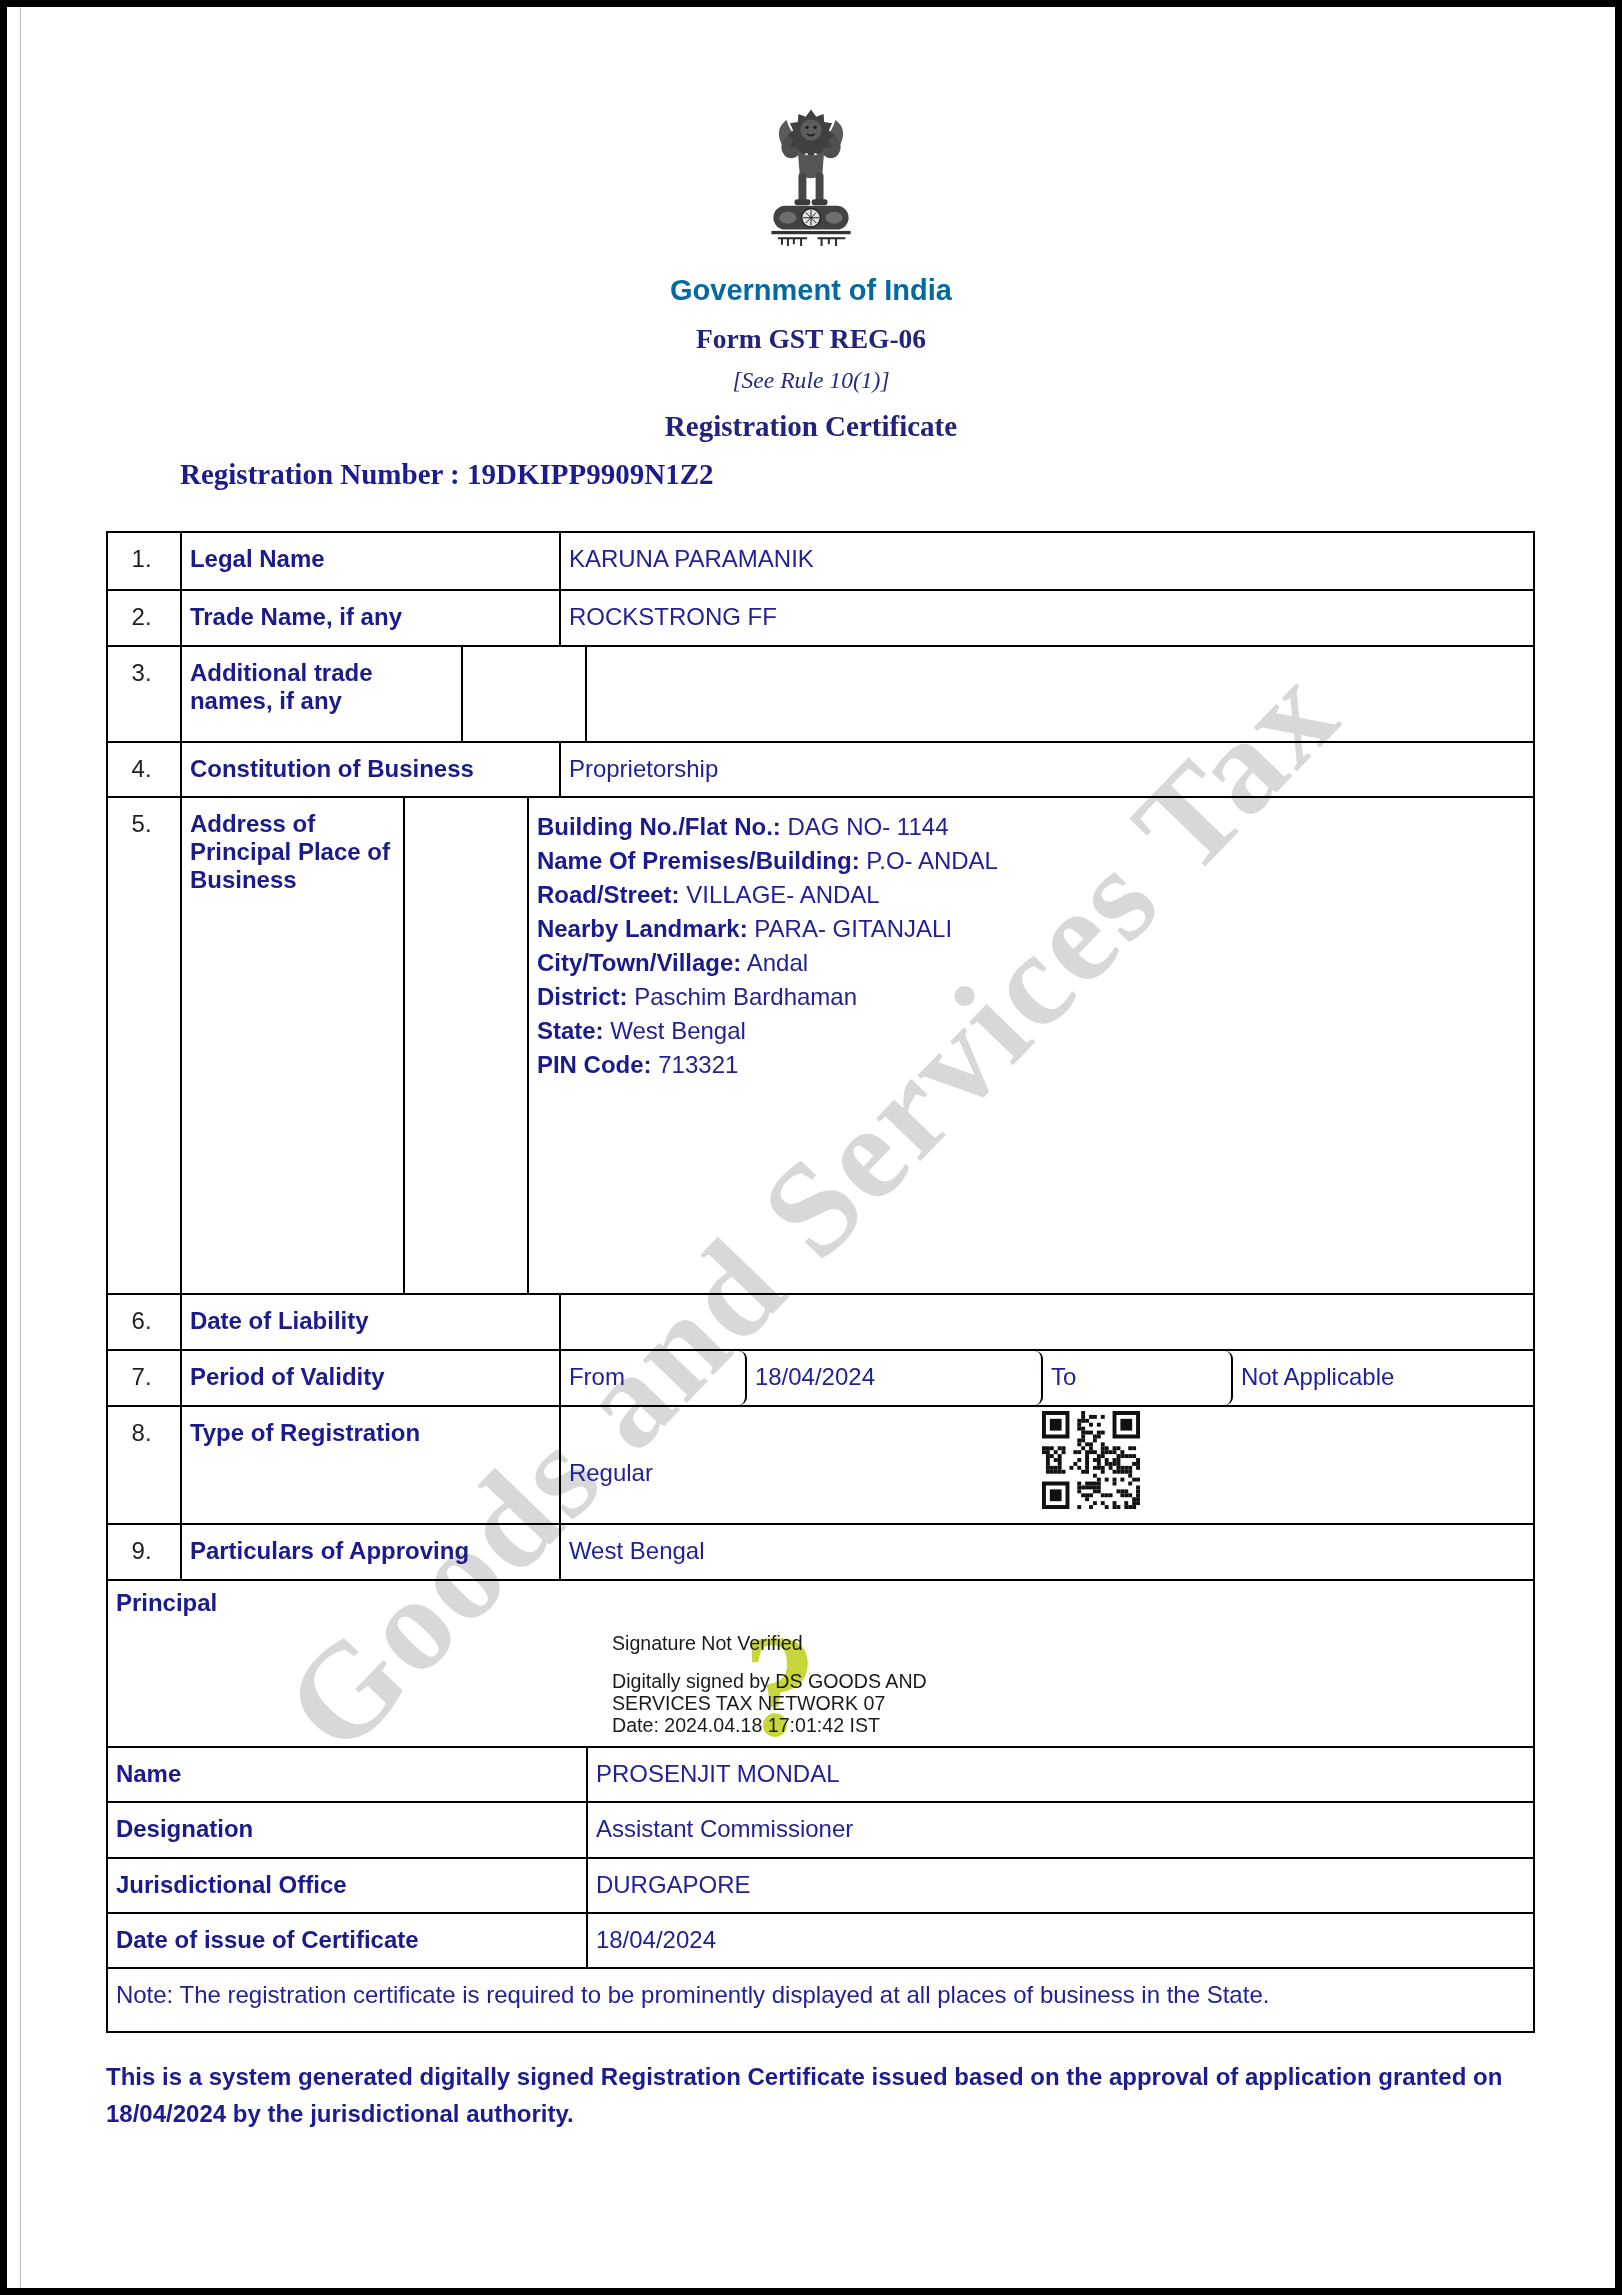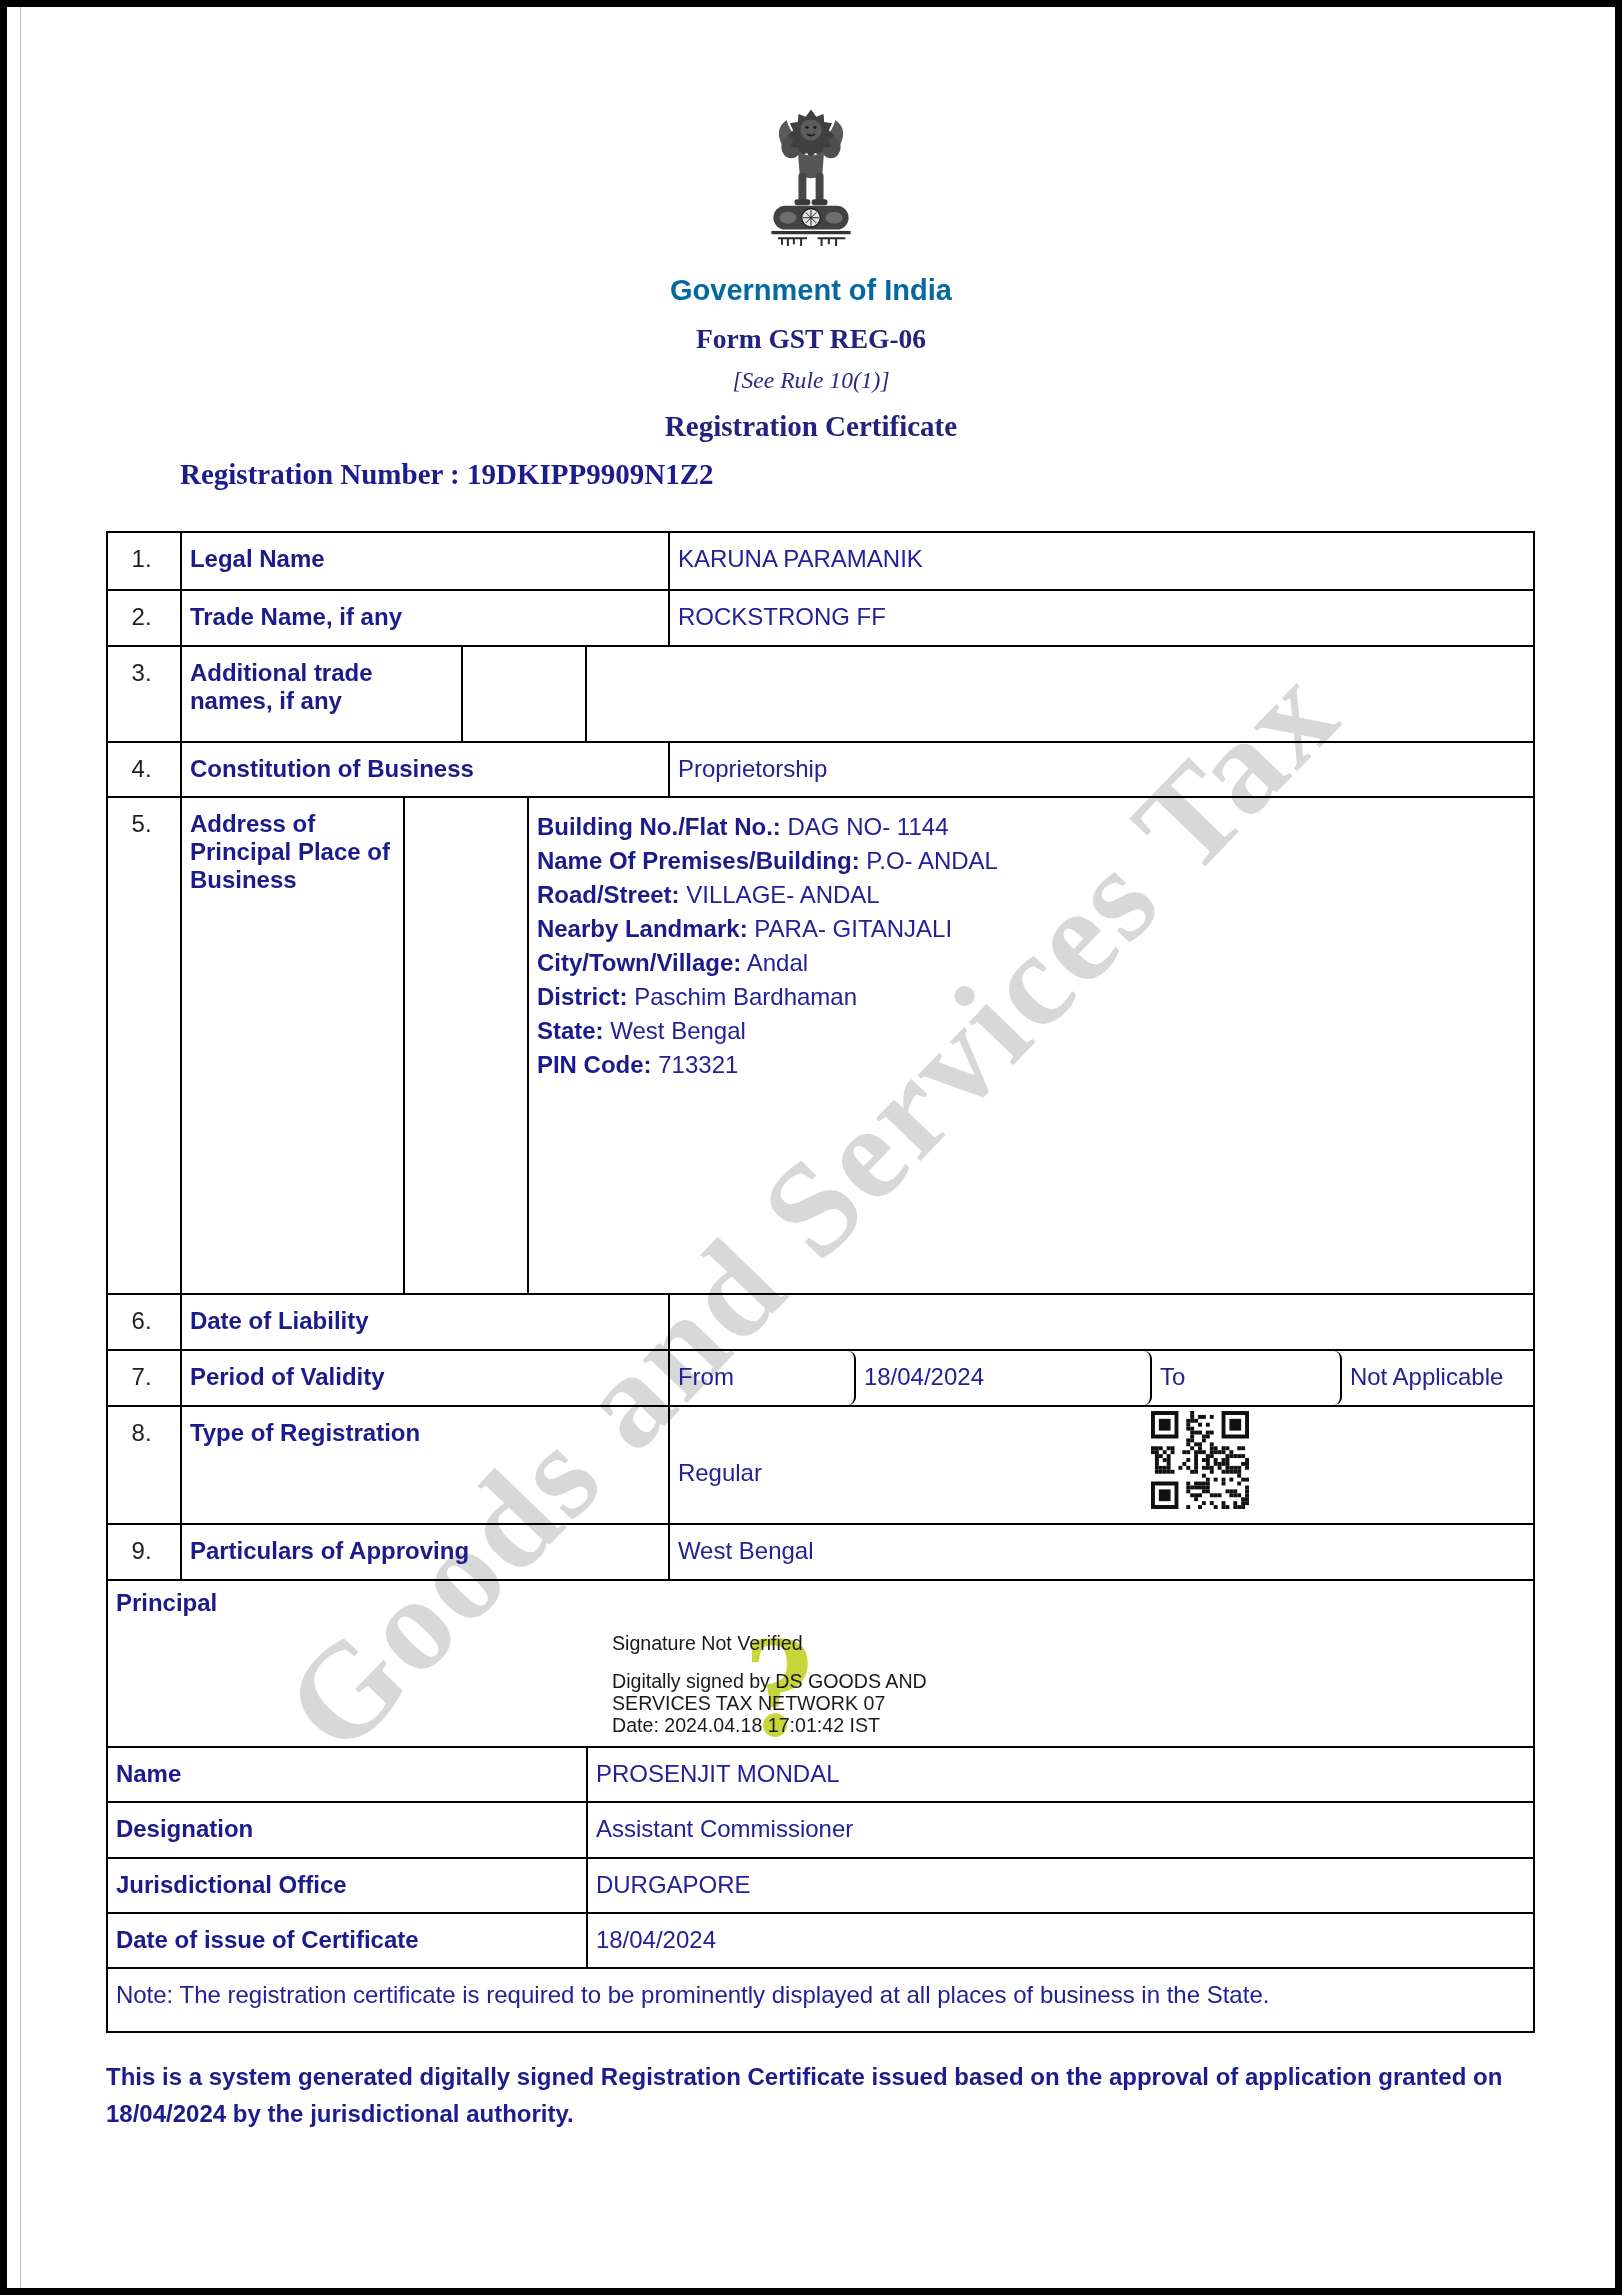--- a/index.html
+++ b/index.html
@@ -52,21 +52,21 @@
     position: absolute; top: 524px; left: 99px;
     width: 1429px;
     border: 2px solid #000;
     z-index: 1;
     font-size: 24px;
   }
   .row { display: flex; border-top: 2px solid #000; }
   .row:first-child { border-top: none; }
   .cell { padding: 11.8px 7.9px 0 7.9px; }
   .c-num   { width: 74px; border-right: 2px solid #000; padding-left: 23.6px; color: #1e1e1e; }
-  .c-label { width: 488px; border-right: 2px solid #000; font-weight: bold; color: #1b1b8c; }
+  .c-label { width: 379px; border-right: 2px solid #000; font-weight: bold; color: #1b1b8c; }
   .c-val   { flex: 1; color: #222296; }
   .c-biglabel { width: 480px; border-right: 2px solid #000; font-weight: bold; color: #1b1b8c; padding: 11.8px 7.9px 0 7.9px; }
   .sub { border-right: 2px solid #000; color: #222296; border-radius: 8px; }
   .sub:last-child { border-right: none; }
 
   .addr-line { line-height: 34px; white-space: nowrap; }
   .addr-label { font-weight: bold; color: #1b1b8c; }
 
   .qr-wrap { position: absolute; left: 481px; top: 3.9px; }
 

